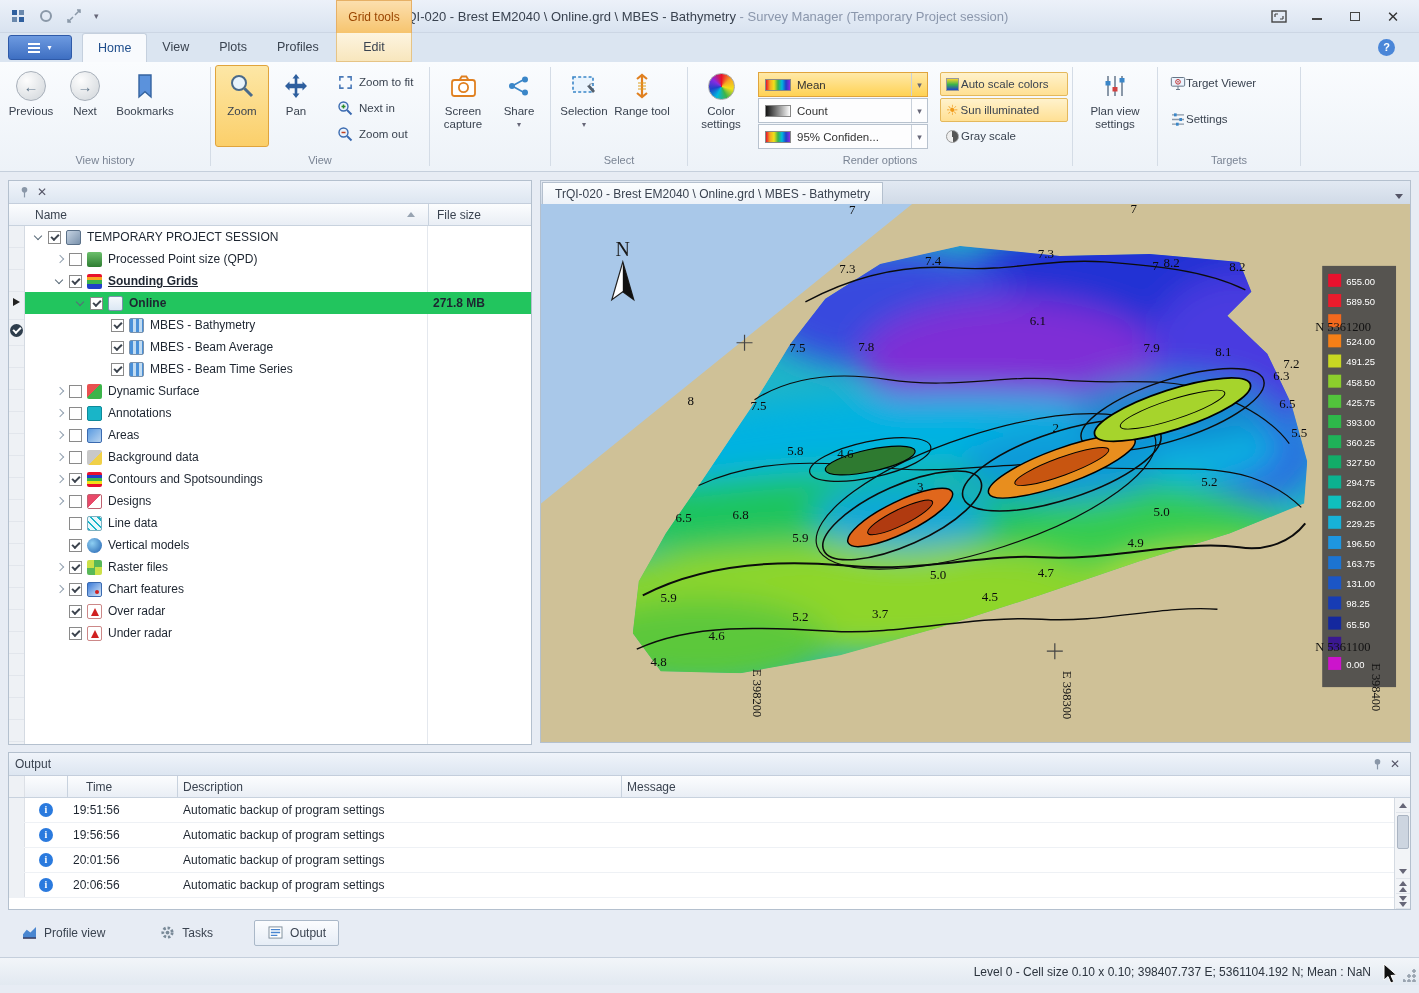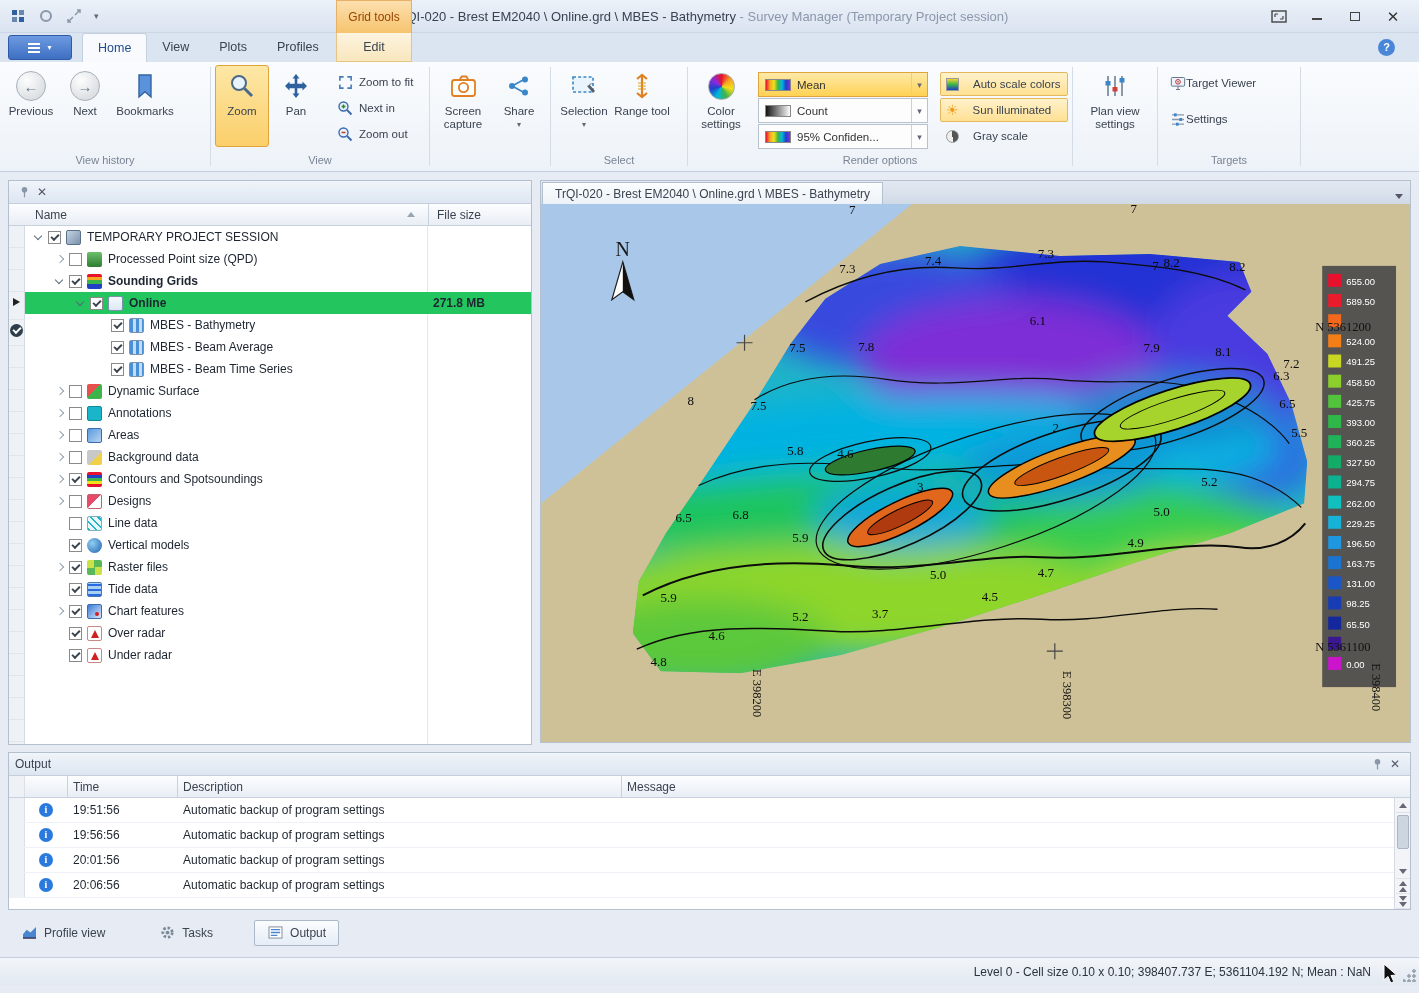--- a/index.html
+++ b/index.html
@@ -51,21 +51,21 @@
   .ico16{width:16px;height:16px;display:inline-flex;align-items:center;justify-content:center}
   .color-wheel{width:27px;height:27px;border-radius:50%;border:1px solid #a8a8a8;background:conic-gradient(#e8112d,#f5a623,#f2e019,#3cb44a,#00b7e0,#2040c8,#8a2be2,#e8112d)}
   .mode-stack{display:flex;flex-direction:column;gap:1px;margin:7px 4px 0 8px}
   .mode-row{display:flex;align-items:center;width:170px;height:25px;border:1px solid #b8c2ce;background:#fdfdfe;font-size:11.5px;color:#333}
   .mode-row.selected{background:linear-gradient(#ffe9a8,#ffd254);border-color:#e0a43c}
   .mode-swatch{width:26px;height:12px;margin:0 6px;border:1px solid #888;flex:none}
   .sw-rainbow{background:linear-gradient(90deg,#e8112d,#f5a623,#f2e019,#3cb44a,#00b7e0,#2040c8,#8a2be2)}
   .sw-gray{background:linear-gradient(90deg,#141414,#fdfdfd)}
   .mode-caret{margin-left:auto;width:16px;height:100%;border-left:1px solid #c8d0da;display:flex;align-items:center;justify-content:center;color:#667;font-size:9px}
   .toggle-stack{display:flex;flex-direction:column;gap:2px;margin:7px 0 0 8px}
-  .toggle-btn{display:flex;align-items:center;gap:14px;width:128px;height:24px;padding:0 5px;font-size:11.5px;color:#3a4350;border:1px solid transparent;border-radius:2px}
+  .toggle-btn{display:flex;align-items:center;gap:2px;width:128px;height:24px;padding:0 5px;font-size:11.5px;color:#3a4350;border:1px solid transparent;border-radius:2px}
   .toggle-btn.active{background:linear-gradient(#fff2cc,#ffe094);border-color:#e4b85c}
   .tico{flex:none;display:inline-flex;align-items:center;justify-content:center}
   .tg-auto{width:13px;height:13px;border:1px solid #999;background:linear-gradient(180deg,#f5d32d,#3cb44a,#2040c8)}
   .tg-sun{color:#f09a1a;font-size:14px;line-height:14px}
   .tg-gray{width:13px;height:13px;border-radius:50%;border:1px solid #999;background:conic-gradient(#555 0 50%,#eee 0)}
   .tgt-row{display:flex;align-items:center;gap:0;height:26px;padding:0 8px;font-size:11.5px;color:#3a4350;border-radius:2px}
   #ribbon-collapse{position:absolute;right:18px;top:152px;width:14px;height:10px}
   #ribbon-collapse::after{content:"";position:absolute;left:3px;top:3px;width:6px;height:6px;border-left:1.6px solid #667;border-top:1.6px solid #667;transform:rotate(45deg)}
 
   
@@ -512,21 +512,21 @@
           <span class="expander closed"></span>
           <span class="checkbox"></span>
           <span class="ticon ti-qpd"></span>
           <span class="tlabel">Processed Point size (QPD)</span>
         </div>
         <div class="tree-row">
           <span class="indent" style="width: 27px;"></span>
           <span class="expander open"></span>
           <span class="checkbox checked"></span>
           <span class="ticon ti-grids"></span>
-          <span class="tlabel" style="font-weight: bold;">Sounding Grids</span>
+          <span class="tlabel" style="font-weight: bold; text-decoration: underline;">Sounding Grids</span>
         </div>
         <div class="tree-row selected">
           <span class="indent" style="width: 48px;"></span>
           <span class="expander open"></span>
           <span class="checkbox checked"></span>
           <span class="ticon ti-grid"></span>
           <span class="tlabel" style="font-weight: bold;">Online</span>
           <span class="tsize">271.8 MB</span>
         </div>
         <div class="tree-row">
@@ -605,27 +605,20 @@
           <span class="checkbox checked"></span>
           <span class="ticon ti-vertical"></span>
           <span class="tlabel">Vertical models</span>
         </div>
         <div class="tree-row">
           <span class="indent" style="width: 27px;"></span>
           <span class="expander closed"></span>
           <span class="checkbox checked"></span>
           <span class="ticon ti-raster"></span>
           <span class="tlabel">Raster files</span>
-        </div>
-        <div class="tree-row">
-          <span class="indent" style="width: 27px;"></span>
-          <span class="expander"></span>
-          <span class="checkbox checked"></span>
-          <span class="ticon ti-tide"></span>
-          <span class="tlabel">Tide data</span>
         </div>
         <div class="tree-row">
           <span class="indent" style="width: 27px;"></span>
           <span class="expander closed"></span>
           <span class="checkbox checked"></span>
           <span class="ticon ti-chart"></span>
           <span class="tlabel">Chart features</span>
         </div>
         <div class="tree-row">
           <span class="indent" style="width: 27px;"></span>
@@ -816,21 +809,21 @@
       <svg width="11" height="12" viewBox="0 0 11 12">
           <circle cx="5.5" cy="3.8" r="2.8" fill="#8a97a8"></circle>
           <rect x="4.9" y="6" width="1.2" height="5.4" fill="#8a97a8"></rect>
         </svg>
     </span>
     <span class="ph-btn">✕</span>
   </div>
   <div class="otable-head">
     <span class="orow-gutter"></span>
     <span class="oh-div" style="left:58px"></span>
-    <span class="oh-label" style="left:64px">Time</span>
+    <span class="oh-label" style="left:77px">Time</span>
     <span class="oh-div" style="left:168px"></span>
     <span class="oh-label" style="left:174px">Description</span>
     <span class="oh-div" style="left:612px"></span>
     <span class="oh-label" style="left:618px">Message</span>
   </div>
   <div id="output-body">
     <div id="output-rows">
         <div class="orow">
           <span class="orow-gutter"></span>
           <span class="info-icon"></span>

